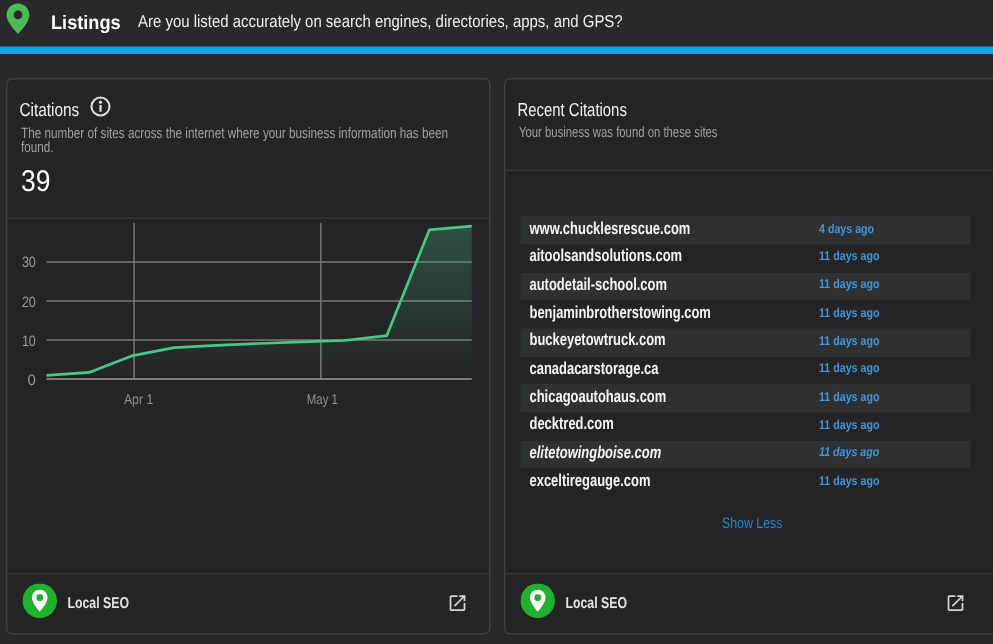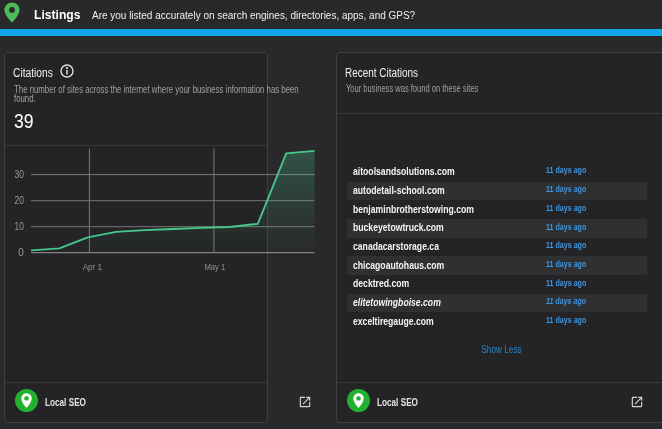--- a/index.html
+++ b/index.html
@@ -1,22 +1,22 @@
 <!DOCTYPE html>
 <html><head>
 <meta charset="utf-8">
 <style>
   * { margin:0; padding:0; box-sizing:border-box; }
   html,body { width:662px; height:429px; background:#29292b; font-family:"Liberation Sans",sans-serif; overflow:hidden; position:relative; }
   .abs { position:absolute; }
-  .header { position:absolute; top:0; left:0; width:662px; height:36px; background:#29292b; border-bottom:7px solid #0ea5e9; }
+  .header { position:absolute; top:0; left:0; width:662px; height:36px; background:#29292b; border-bottom:5px solid #0ea5e9; }
   .h-title { position:absolute; left:34px; top:6.5px; font-size:13px; font-weight:bold; color:#ffffff; transform:scaleX(0.932); transform-origin:0 0; white-space:nowrap; }
   .h-sub { position:absolute; left:92px; top:9px; font-size:11.5px; color:#efefef; transform:scaleX(0.867); transform-origin:0 0; white-space:nowrap; }
   .panel { position:absolute; top:52px; height:371px; background:#242426; border:1px solid #3f3f41; border-radius:4px; }
-  #pl { left:4px; width:264px; }
+  #pl { left:4px; width:323px; }
   #pr { left:336px; width:331px; }
   .ptitle { position:absolute; left:10px; font-size:13px; color:#f0f0f0; transform-origin:0 0; white-space:nowrap; }
   .psub { position:absolute; left:10px; font-size:10px; color:#a0a0a0; line-height:9.3px; transform-origin:0 0; white-space:nowrap; }
   .big { position:absolute; left:9px; top:57px; font-size:20px; color:#ffffff; transform:scaleX(0.88); transform-origin:0 0; }
   .divider { position:absolute; left:0; width:100%; height:1px; background:#39393b; }
   .row { position:absolute; left:10px; width:300px; height:18.65px; }
   .row.stripe { background:#2f3032; }
   .rname { position:absolute; left:5.9px; top:2.6px; font-size:11.5px; font-weight:bold; color:#f5f5f5; transform:scaleX(0.751); transform-origin:0 0; white-space:nowrap; }
   .rdate { position:absolute; left:199px; top:2.9px; font-size:8.5px; font-weight:bold; color:#4096dd; transform:scaleX(0.836); transform-origin:0 0; white-space:nowrap; }
   .showless { position:absolute; left:0; width:100%; top:290.5px; text-align:center; font-size:10px; color:#2287d3; transform:scaleX(0.824); }
@@ -73,20 +73,24 @@
     <div class="footer-label">Local SEO</div>
     <svg class="abs" style="left:292.7px;top:341.8px;" width="14" height="14" viewBox="0 0 24 24">
       <path fill="#d5d5d5" d="M19 19H5V5h7V3H5a2 2 0 0 0-2 2v14a2 2 0 0 0 2 2h14c1.1 0 2-.9 2-2v-7h-2v7zM14 3v2h3.59l-9.83 9.83 1.41 1.41L19 6.41V10h2V3h-7z"></path>
     </svg>
   </div>
 
   <div class="panel" id="pr">
     <div class="ptitle" style="left:8px; top:12.5px; font-size:12.5px; transform:scaleX(0.795);">Recent Citations</div>
     <div class="psub" style="left:9px; top:30.5px; transform:scaleX(0.755);">Your business was found on these sites</div>
     <div class="divider" style="top:60px;"></div>
+    <div class="row stripe" style="top:91.3px;">
+      <span class="rname">www.chucklesrescue.com</span>
+      <span class="rdate">4 days ago</span>
+    </div>
     <div class="row" style="top:109px;">
       <span class="rname">aitoolsandsolutions.com</span>
       <span class="rdate">11 days ago</span>
     </div>
     <div class="row stripe" style="top:128.6px;text-align:right;">
       <span class="rname">autodetail-school.com</span>
       <span class="rdate">11 days ago</span>
     </div>
     <div class="row" style="top:147.25px;">
       <span class="rname">benjaminbrotherstowing.com</span>

